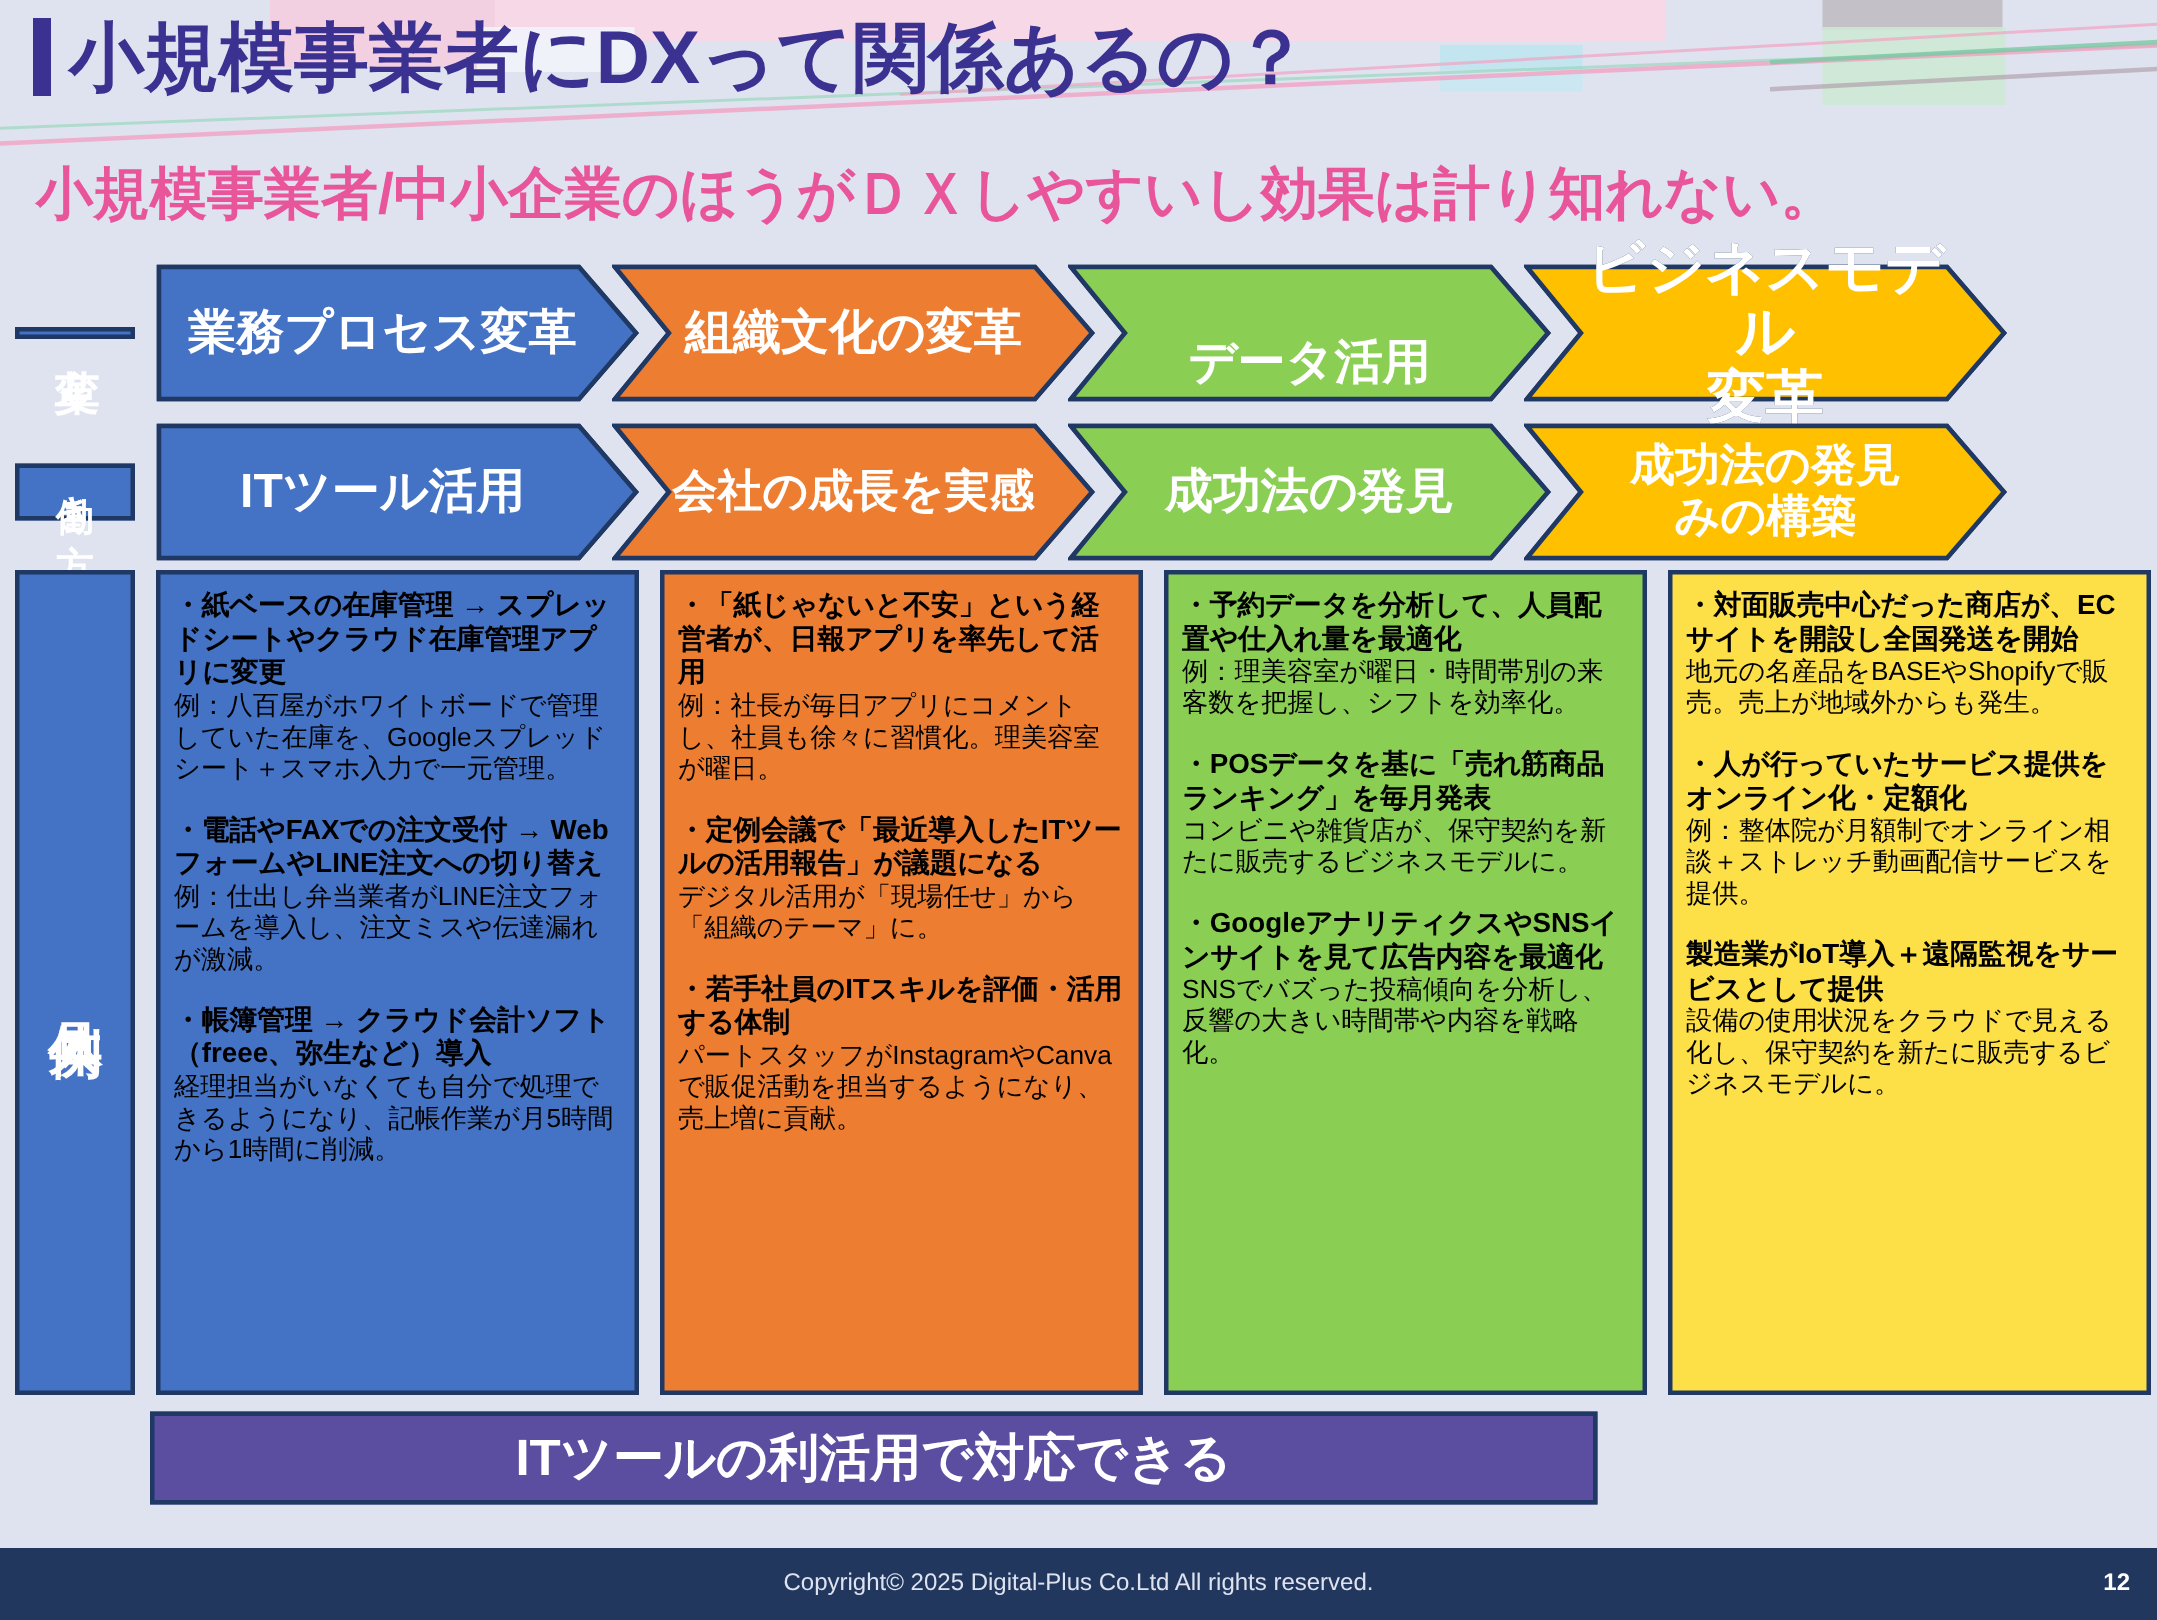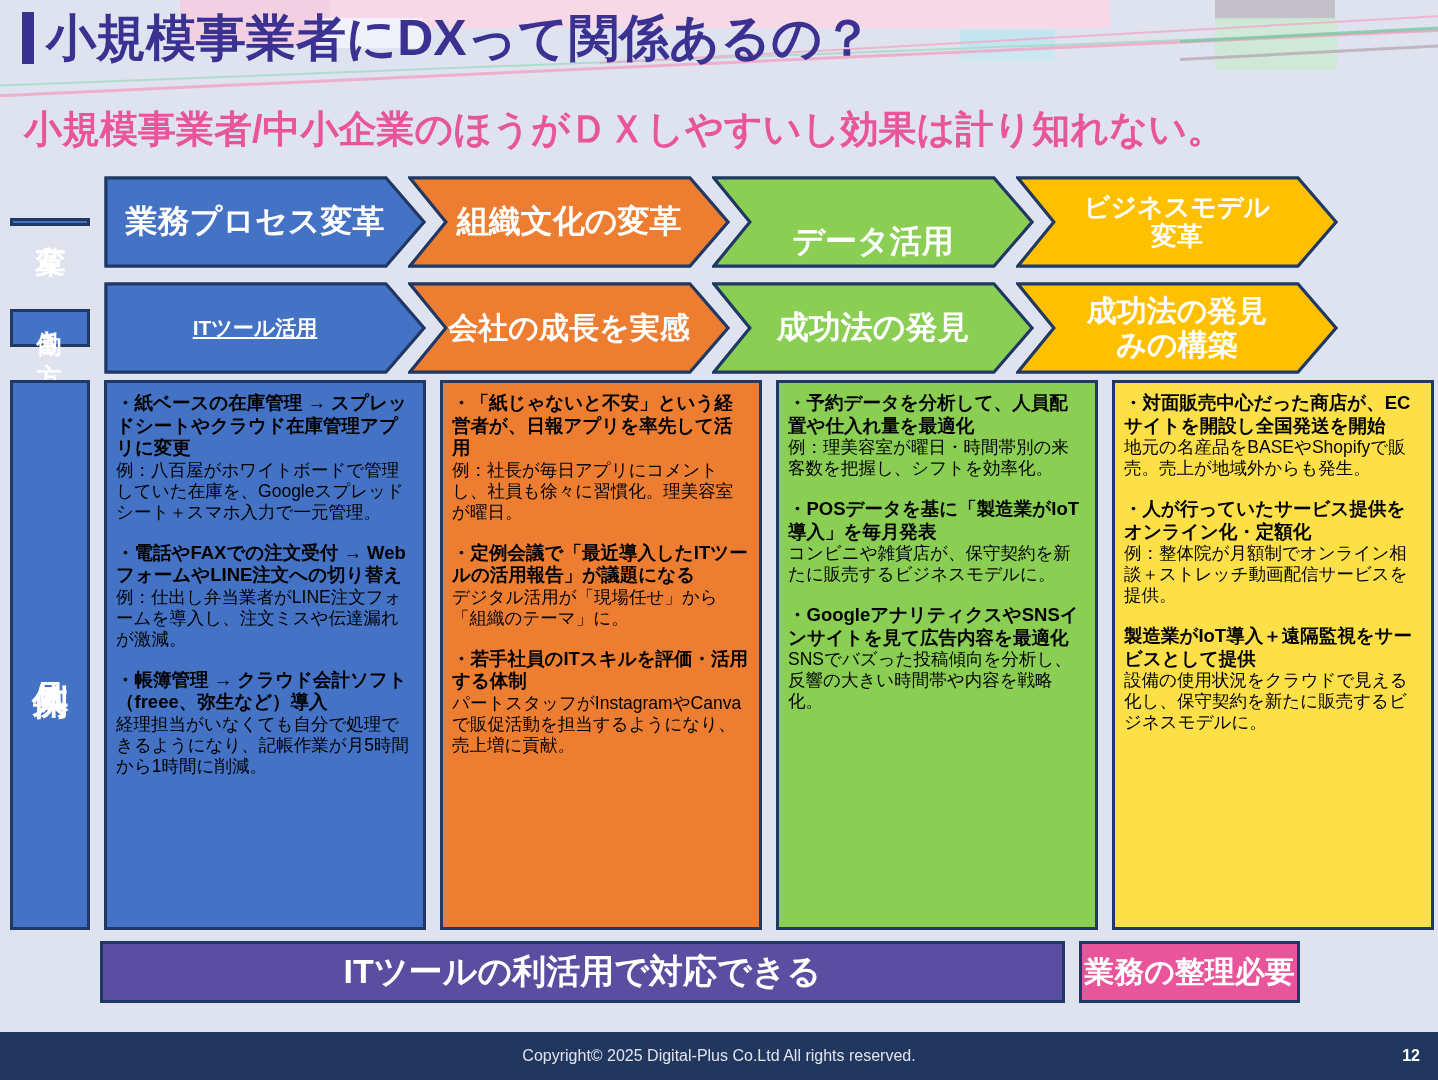--- a/index.html
+++ b/index.html
@@ -148,36 +148,36 @@
             <path d="M2,2 L282,2 L320,46 L282,90 L2,90 L38,46 Z" fill="#8ace54" stroke="#1f3864" stroke-width="3"></path>
           </svg>
           <div class="inner" style="font-size: 32px; margin-left: 20px; margin-right: 20px; margin-top: 40px;">
             <div>データ活用</div>
           </div>
         </div>
         <div class="chev" style="width: 322px; height: 92px; margin-left: -18px;">
           <svg viewBox="0 0 322 92" preserveAspectRatio="none">
             <path d="M2,2 L282,2 L320,46 L282,90 L2,90 L38,46 Z" fill="#ffc000" stroke="#1f3864" stroke-width="3"></path>
           </svg>
-          <div class="inner" style="font-size: 26px; margin-left: 20px; margin-right: 20px;">
+          <div class="inner" style="font-size: 39px; margin-left: 20px; margin-right: 20px;">
             <div>ビジネスモデル</div>
             <div>変革</div>
           </div>
         </div>
       </div>
   </div>
 
   <div class="row" id="row-hatarakikata">
     <div class="rowlabel">働き方</div>
     <div class="chev-wrap">
         <div class="chev" style="width: 322px; height: 92px; margin-left: 0px;">
           <svg viewBox="0 0 322 92" preserveAspectRatio="none">
             <path d="M2,2 L282,2 L320,46 L282,90 L2,90 Z" fill="#4472c4" stroke="#1f3864" stroke-width="3"></path>
           </svg>
-          <div class="inner" style="font-size: 21px; margin-right: 20px; text-decoration: underline;">
+          <div class="inner" style="font-size: 32px; margin-right: 20px;">
             <div>ITツール活用</div>
           </div>
         </div>
         <div class="chev" style="width: 322px; height: 92px; margin-left: -18px;">
           <svg viewBox="0 0 322 92" preserveAspectRatio="none">
             <path d="M2,2 L282,2 L320,46 L282,90 L2,90 L38,46 Z" fill="#ed7d31" stroke="#1f3864" stroke-width="3"></path>
           </svg>
           <div class="inner" style="font-size: 30px; margin-left: 20px; margin-right: 20px;">
             <div>会社の成長を実感</div>
           </div>
@@ -236,21 +236,21 @@
           <div class="bd">パートスタッフがInstagramやCanvaで販促活動を担当するようになり、売上増に貢献。</div>
         </div>
       </div>
     <div class="col green">
         <div class="blk">
           <div class="hd">・予約データを分析して、人員配置や仕入れ量を最適化</div>
           <div class="bd">例：理美容室が曜日・時間帯別の来客数を把握し、シフトを効率化。</div>
         </div>
         <div class="spacer"></div>
         <div class="blk">
-          <div class="hd">・POSデータを基に「製造業がIoT導入」を毎月発表</div>
+          <div class="hd">・POSデータを基に「売れ筋商品ランキング」を毎月発表</div>
           <div class="bd">コンビニや雑貨店が、保守契約を新たに販売するビジネスモデルに。</div>
         </div>
         <div class="spacer"></div>
         <div class="blk">
           <div class="hd">・GoogleアナリティクスやSNSインサイトを見て広告内容を最適化</div>
           <div class="bd">SNSでバズった投稿傾向を分析し、反響の大きい時間帯や内容を戦略化。</div>
         </div>
       </div>
     <div class="col amber">
         <div class="blk">
@@ -265,21 +265,20 @@
         <div class="spacer"></div>
         <div class="blk">
           <div class="hd">製造業がIoT導入＋遠隔監視をサービスとして提供</div>
           <div class="bd">設備の使用状況をクラウドで見える化し、保守契約を新たに販売するビジネスモデルに。</div>
         </div>
       </div>
   </div>
 
   <div id="bottom">
     <div id="bar-it">ITツールの利活用で対応できる</div>
-    <div id="bar-seiri">業務の整理必要</div>
   </div>
 
   <div id="footer">
     <div id="footer-text">Copyright© 2025 Digital-Plus Co.Ltd All rights reserved.</div>
     <div id="footer-page">12</div>
   </div>
 
 </div>
 
 </body></html>

